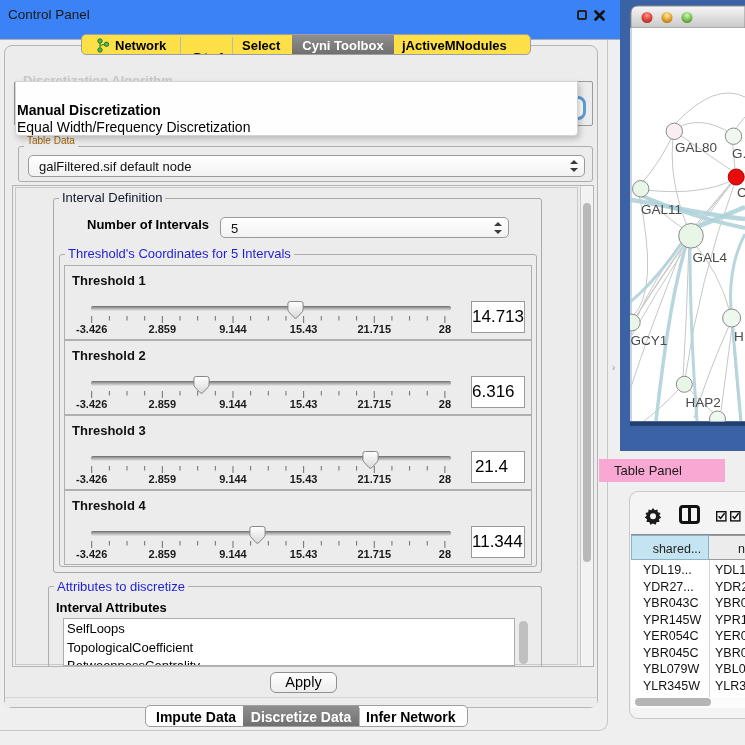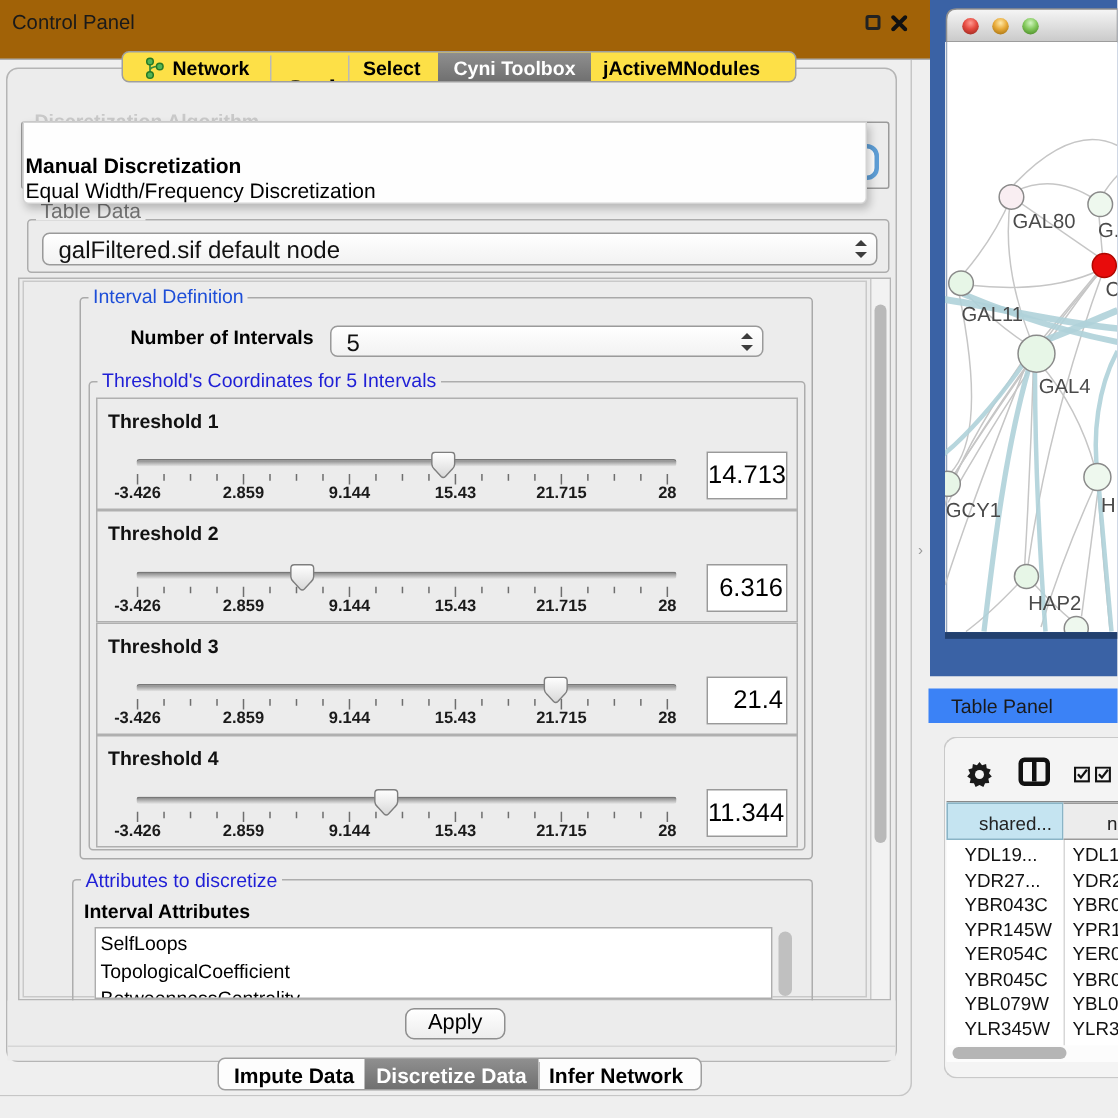--- a/index.html
+++ b/index.html
@@ -1,40 +1,40 @@
 <!DOCTYPE html>
 <html><head>
 <meta charset="utf-8">
 <style>
 * { margin:0; padding:0; box-sizing:border-box; }
 html,body { width:745px; height:745px; background:#efefef; font-family:"Liberation Sans", sans-serif; overflow:hidden; }
 .abs { position:absolute; }
 .bold { font-weight:bold; }
 .grpline { position:absolute; border:1px solid #adadad; border-radius:3px; }
 .grplabel { position:absolute; background:#ececec; padding:0 3px; font-size:13px; line-height:13px; }
-.combo { position:absolute; border:1px solid #9a9a9a; border-radius:5px; background:linear-gradient(#ffffff,#f2f2f2); font-size:16px; }
+.combo { position:absolute; border:1px solid #9a9a9a; border-radius:5px; background:linear-gradient(#ffffff,#f2f2f2); font-size:13px; }
 .combo .ctext { position:absolute; left:10px; top:3px; color:#111; }
 .spin { position:absolute; right:6px; top:50%; margin-top:-8px; width:8px; height:16px; }
 .spin:before { content:""; position:absolute; left:0; top:2px; border-left:4px solid transparent; border-right:4px solid transparent; border-bottom:4.5px solid #3c3c3c; }
 .spin:after { content:""; position:absolute; left:0; bottom:2px; border-left:4px solid transparent; border-right:4px solid transparent; border-top:4.5px solid #3c3c3c; }
 .tpanel { position:absolute; left:64px; width:468px; height:75px; background:#ececec; border:1px solid #b0b0b0; }
 .ttitle { position:absolute; left:7px; top:7px; font-size:13px; font-weight:bold; color:#111; }
 .track { position:absolute; left:26px; top:40px; width:360px; height:5px; background:linear-gradient(#8d8d8d,#e9e9e9); border-radius:2px; border-top:1px solid #787878; }
-.vbox { position:absolute; left:406px; top:35px; width:54px; height:32px; background:#fff; border:1px solid #9a9a9a; font-size:17px; text-align:right; line-height:30px; padding-right:2px; }
+.vbox { position:absolute; left:406px; top:35px; width:54px; height:32px; background:#fff; border:1px solid #9a9a9a; font-size:17px; text-align:right; line-height:30px; padding-right:16px; }
 .ticks { position:absolute; left:0; top:50px; }
 .tlabels { position:absolute; top:57px; left:0; width:100%; font-size:11px; font-weight:bold; color:#1a1a1a; }
 .tlabels span { position:absolute; transform:translateX(-50%); }
 .thumb { position:absolute; top:35px; width:17px; height:19px; }
 </style>
 </head>
 <body>
 
 <div class="abs" style="left:0; top:0; width:608px; height:731px; background:#efefef; border-right:1px solid #c6c6c6; border-bottom:1px solid #c6c6c6; border-radius:0 0 9px 0;"></div>
 
-<div class="abs" style="left:0; top:0; width:621px; height:40px; background:#a16207; border-bottom:1px solid #aeaeae;">
+<div class="abs" style="left:0; top:0; width:621px; height:40px; background:#3b82f6; border-bottom:1px solid #aeaeae;">
   <span class="abs" style="left:8px; top:7px; font-size:13.5px; color:#1a1a1a;">Control Panel</span>
   <span class="abs" style="left:577px; top:10px; width:10px; height:10px; border:2px solid #222; border-radius:2px;"></span>
   <svg class="abs" style="left:594px; top:10px;" width="11" height="11" viewBox="0 0 11 11">
       <path d="M1.5 1.5 L9.5 9.5 M9.5 1.5 L1.5 9.5" stroke="#111" stroke-width="2.6" stroke-linecap="round"></path>
     </svg>
 </div>
 
 <div class="abs" style="left:4px; top:45px; width:594px; height:663px; background:#ececec; border:1px solid #b5b5b5; border-radius:8px;"></div>
 
 <div class="abs" style="left:81px; top:34px; width:450px; height:21px; background:#fde047; border:1px solid #9f9f9f; border-radius:5px; overflow:hidden;">
@@ -52,35 +52,35 @@
   <div class="abs" style="left:210px; top:0; width:102px; height:21px; background:linear-gradient(#8f8f8f,#6d6d6d); color:#fff; font-size:13px; font-weight:bold; text-align:center; line-height:21px;">Cyni Toolbox</div>
   <span class="abs bold" style="left:320px; top:3px; font-size:13px;">jActiveMNodules</span>
 </div>
 
 <div class="grpline" style="left:14px; top:81px; width:579px; height:45px; border-color:#9a9a9a; border-radius:2px;"></div>
 <div class="grplabel" style="left:20px; top:74px; font-weight:bold; color:#c9c9c9; background:transparent;">Discretization Algorithm</div>
 
 <div class="abs" style="left:24px; top:96px; width:562px; height:24px; border:3px solid #5e9ed6; border-radius:8px; background:#fff;"></div>
 
 <div class="grpline" style="left:18px; top:146px; width:575px; height:36px;"></div>
-<div class="grplabel" style="left:24px; top:134px; color:#737373; font-size:14px;">Table Data</div>
+<div class="grplabel" style="left:24px; top:134px; color:#a16207; font-size:10px;">Table Data</div>
 <div class="combo" style="left:28px; top:155px; width:557px; height:22px;">
   <span class="ctext">galFiltered.sif default node</span>
   <span class="spin"></span>
 </div>
 
 <div class="abs" style="left:12px; top:185px; width:582px; height:482px; background:#ececec; border:1px solid #b5b5b5;"></div>
 
 <div class="abs" style="left:580px; top:186px; width:13px; height:480px; background:#f2f2f2; border-left:1px solid #c9c9c9;"></div>
 <div class="abs" style="left:583px; top:203px; width:8px; height:359px; background:#b9b9b9; border-radius:4px;"></div>
 
 <div class="abs" style="left:15px; top:187px; width:563px; height:478px; border:1px solid #c9c9c9;"></div>
 
 <div class="grpline" style="left:53px; top:198px; width:489px; height:375px; border-color:#a9a9a9;"></div>
-<div class="grplabel" style="left:59px; top:191px; color:#1d4ed8;">Interval Definition</div>
+<div class="grplabel" style="left:59px; top:191px; color:#0f172a;">Interval Definition</div>
 
 <span class="abs bold" style="left:87px; top:217px; font-size:13px;">Number of Intervals</span>
 <div class="combo" style="left:220px; top:217px; width:289px; height:21px;">
   <span class="ctext">5</span>
   <span class="spin"></span>
 </div>
 
 <div class="grpline" style="left:59px; top:254px; width:478px; height:313px;"></div>
 <div class="grplabel" style="left:65px; top:247px; color:#1f1fd6;">Threshold's Coordinates for 5 Intervals</div>
 
@@ -373,21 +373,21 @@
       <text x="21" y="214" font-size="13.5" fill="#4a4a4a" font-family="Liberation Sans, sans-serif">GAL11</text>
       <text x="72.5" y="262" font-size="13.5" fill="#4a4a4a" font-family="Liberation Sans, sans-serif">GAL4</text>
       <text x="10.5" y="344.5" font-size="13.5" fill="#4a4a4a" font-family="Liberation Sans, sans-serif">GCY1</text>
       <text x="114" y="341" font-size="13.5" fill="#4a4a4a" font-family="Liberation Sans, sans-serif">H</text>
       <text x="65.5" y="406.5" font-size="13.5" fill="#4a4a4a" font-family="Liberation Sans, sans-serif">HAP2</text>
     </g>
   </svg>
 
 <span class="abs" style="left:612px; top:362px; font-size:10px; color:#9a9a9a;">›</span>
 
-<div class="abs" style="left:619px; top:459px; width:126px; height:23px; background:#3b82f6;">
+<div class="abs" style="left:599px; top:459px; width:126px; height:23px; background:#f9a8d4;">
   <span class="abs" style="left:15px; top:4px; font-size:13px; color:#1a1a1a;">Table Panel</span>
 </div>
 
 <div class="abs" style="left:629px; top:491px; width:130px; height:228px; background:#f4f4f4; border:1px solid #c9c9c9; border-radius:9px 0 0 9px; border-right:none; overflow:hidden;">
 
   <svg class="abs" style="left:14px; top:15px;" width="18" height="18" viewBox="0 0 18 18">
     <path d="M9 1 L10.7 3.2 L13.4 2.4 L13.8 5.2 L16.5 6 L15.3 8.5 L17.2 10.6 L14.9 12.2 L15.5 15 L12.7 15.1 L11.6 17.7 L9 16.4 L6.4 17.7 L5.3 15.1 L2.5 15 L3.1 12.2 L0.8 10.6 L2.7 8.5 L1.5 6 L4.2 5.2 L4.6 2.4 L7.3 3.2 Z" fill="#1a1a1a"></path>
     <circle cx="9" cy="9.3" r="3" fill="#f4f4f4"></circle>
   </svg>
   <div class="abs" style="left:49px; top:13px; width:21px; height:19px; border:3px solid #111; border-radius:4px;">

